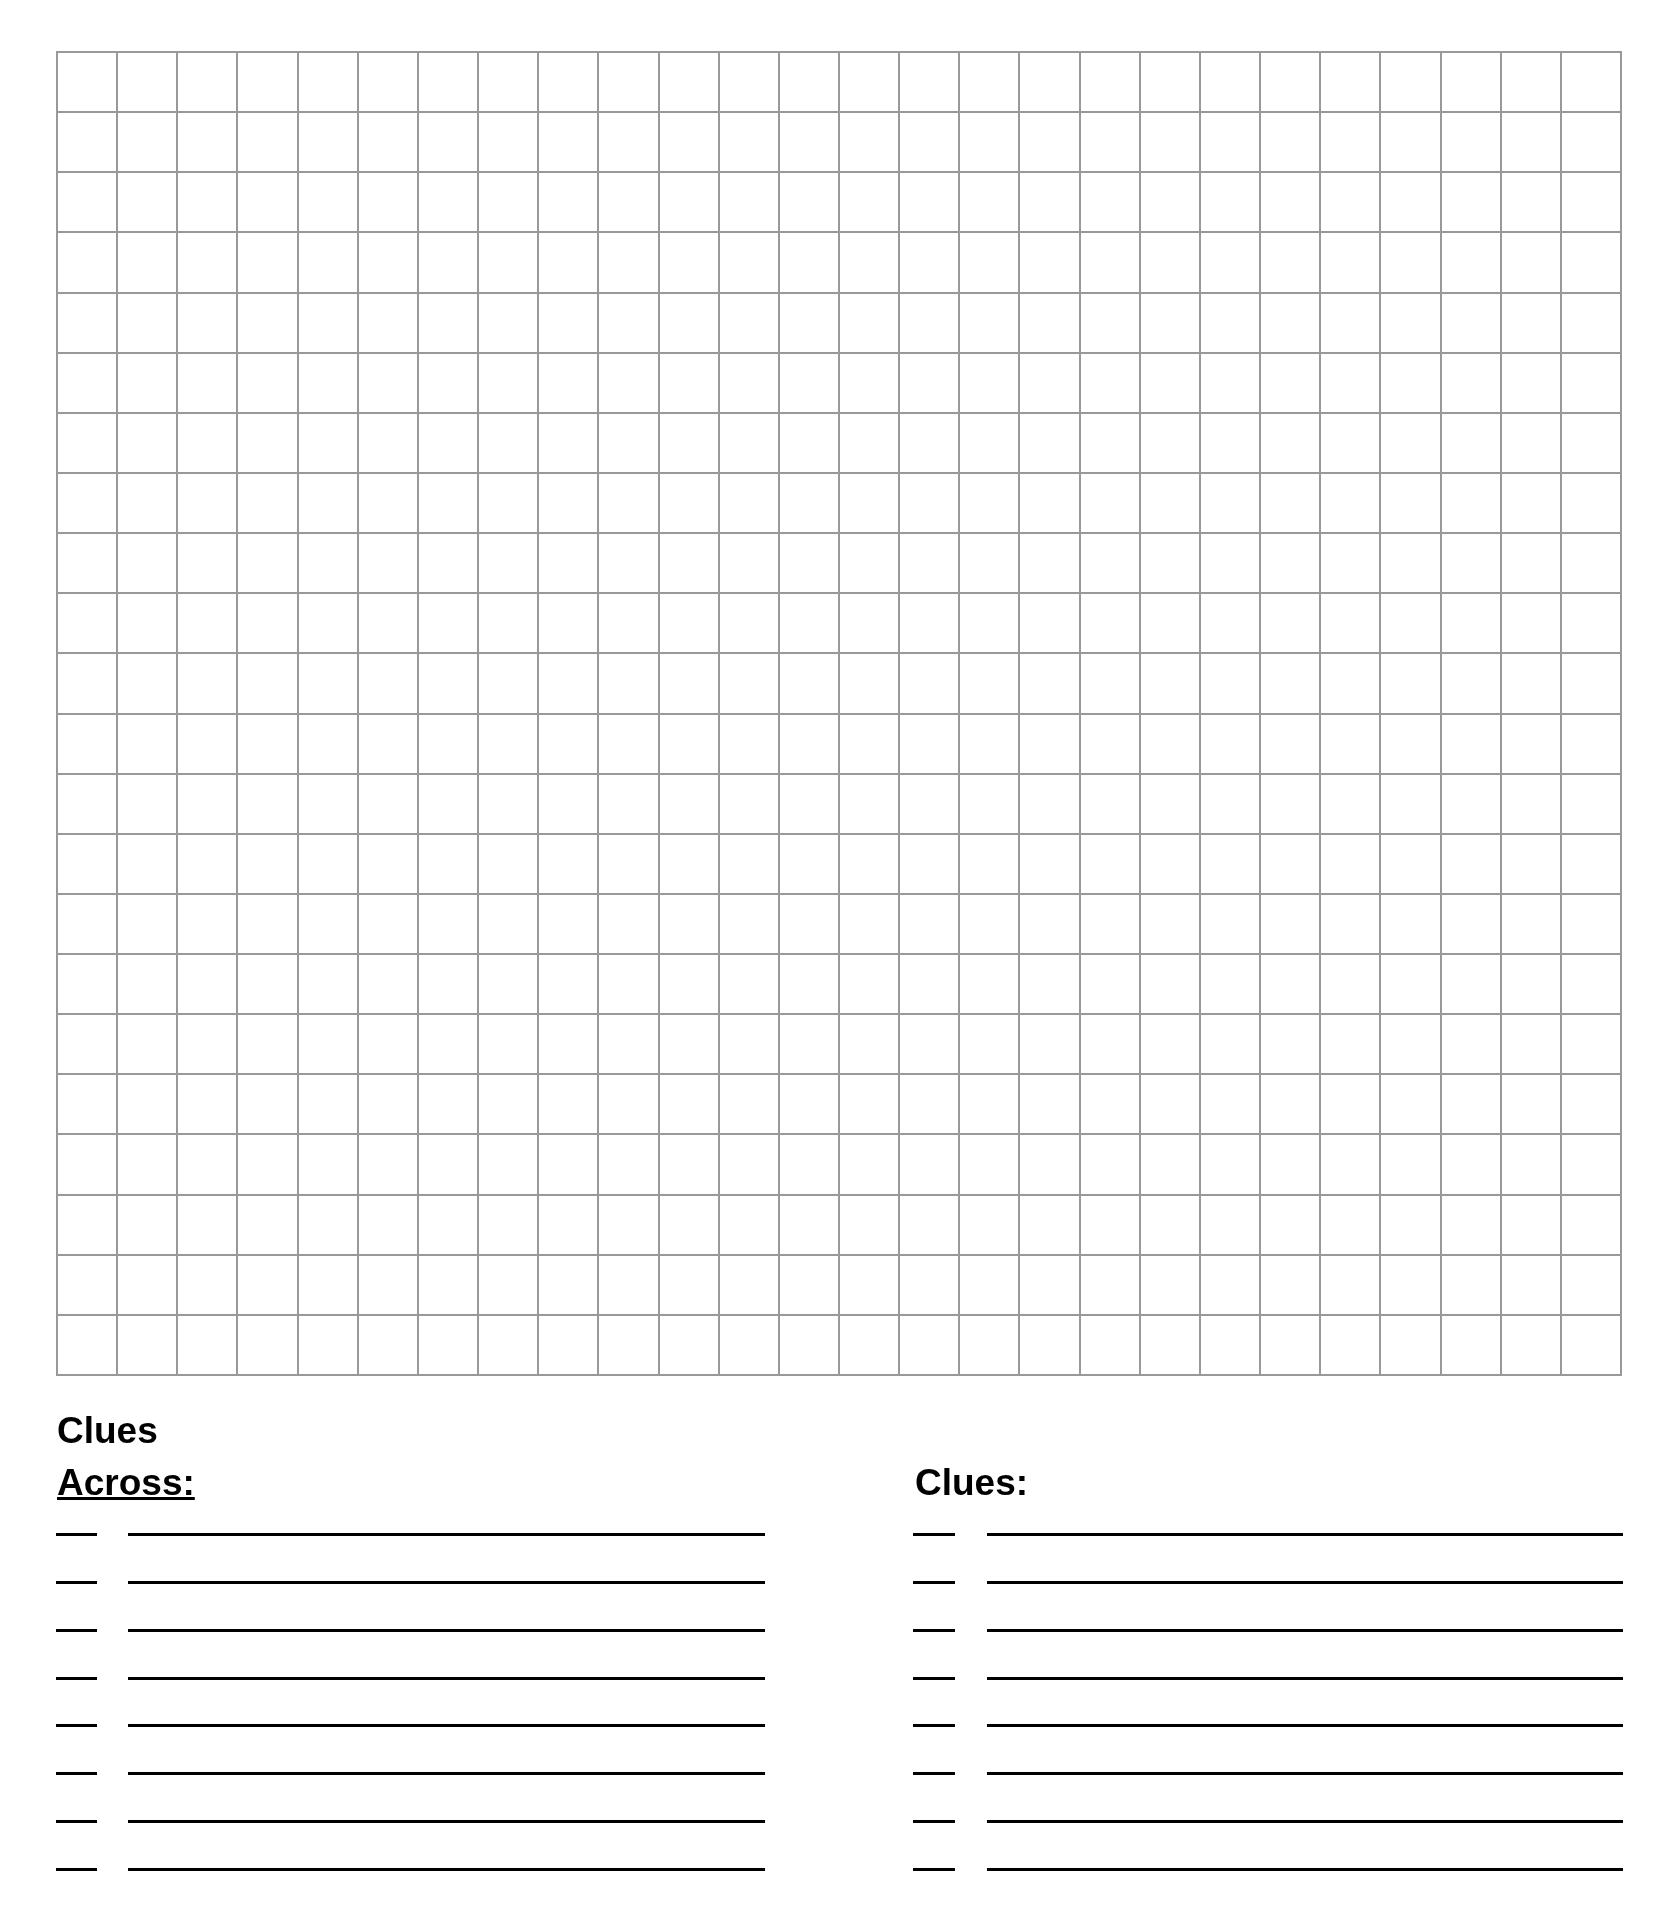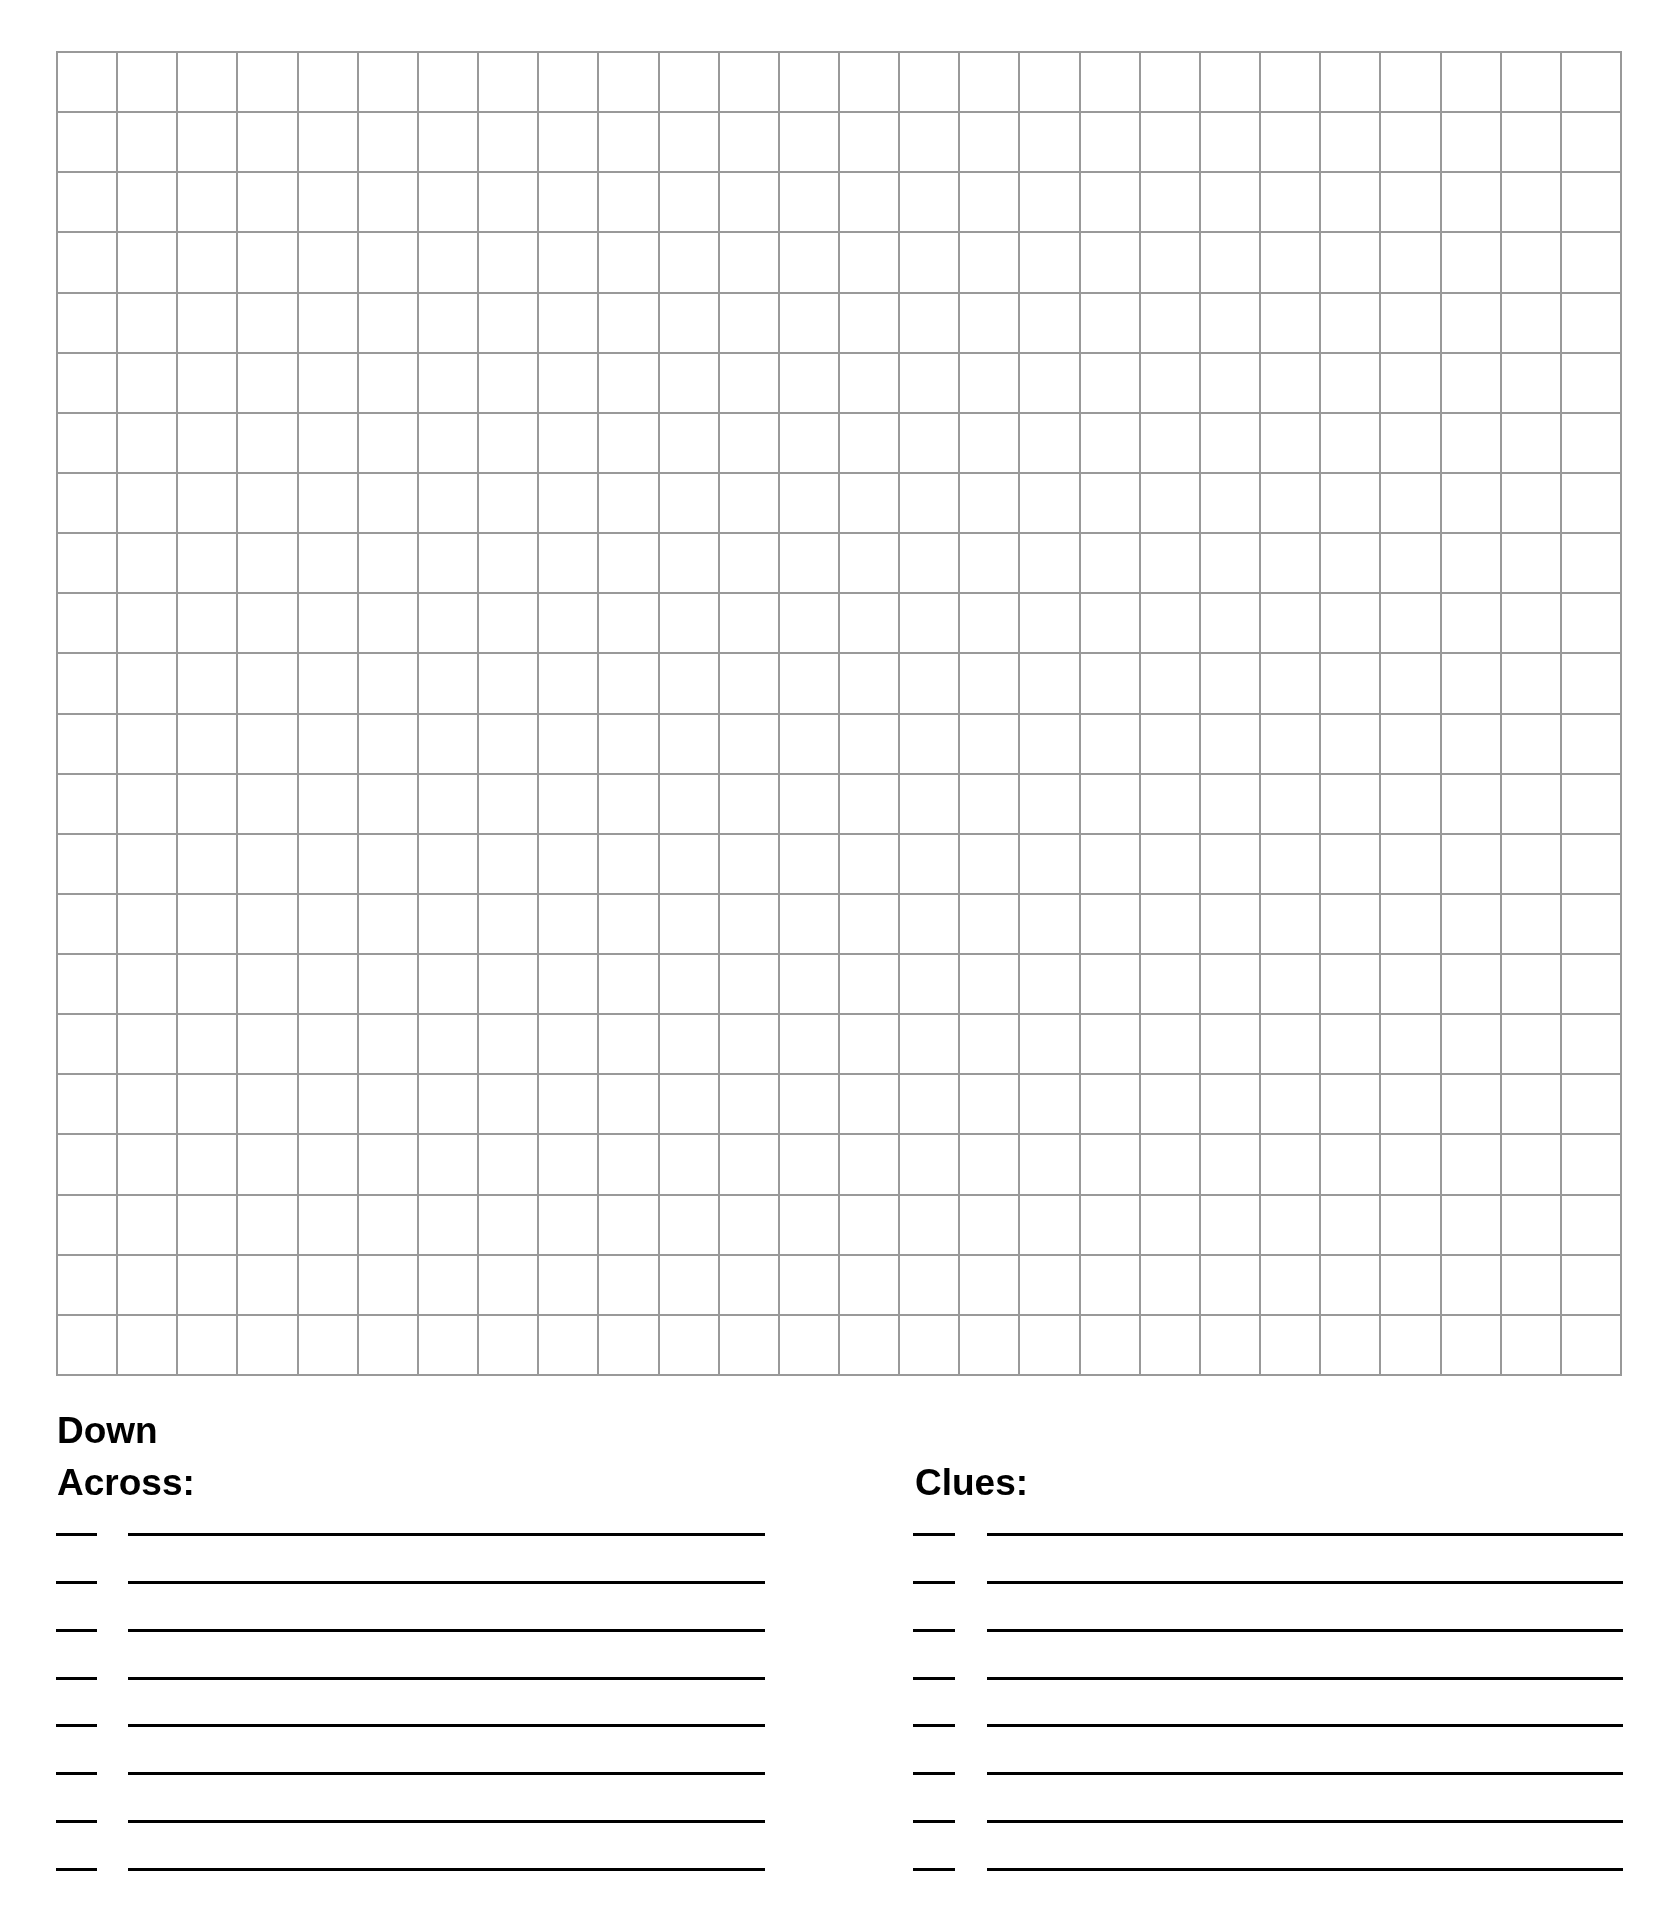--- a/index.html
+++ b/index.html
@@ -37,21 +37,21 @@
   
   .heading {
     position: absolute;
     font-size: 37px;
     font-weight: bold;
     line-height: 52px;
     color: #000000;
     white-space: nowrap;
   }
   #clues-title  { left: 57px;  top: 1405px; }
-  #across-label { left: 57px;  top: 1457px; }
+  #across-label { left: 57px;  top: 1457px; text-decoration: underline; }
   #down-label   { left: 915px; top: 1457px; }
 
   
   .num-line, .clue-line {
     position: absolute;
     height: 3px;
     background: #000000;
   }
   .across .num-line  { left: 56px;  width: 41px;  }
   .across .clue-line { left: 128px; width: 637px; }
@@ -629,21 +629,21 @@
     <div class="cell"></div>
     <div class="cell"></div>
     <div class="cell"></div>
     <div class="cell"></div>
     <div class="cell"></div>
     <div class="cell"></div>
     <div class="cell"></div>
     <div class="cell"></div>
   </div>
 
-<div class="heading" id="clues-title">Down</div>
+<div class="heading" id="clues-title">Clues</div>
 
 <div class="heading" id="across-label">Across:</div>
 
 <div class="heading" id="down-label">Clues:</div>
 
 <div class="across" id="across-rows">
     <div class="num-line" style="top: 1533px;"></div>
     <div class="clue-line" style="top: 1533px;"></div>
     <div class="num-line" style="top: 1581px;"></div>
     <div class="clue-line" style="top: 1581px;"></div>

